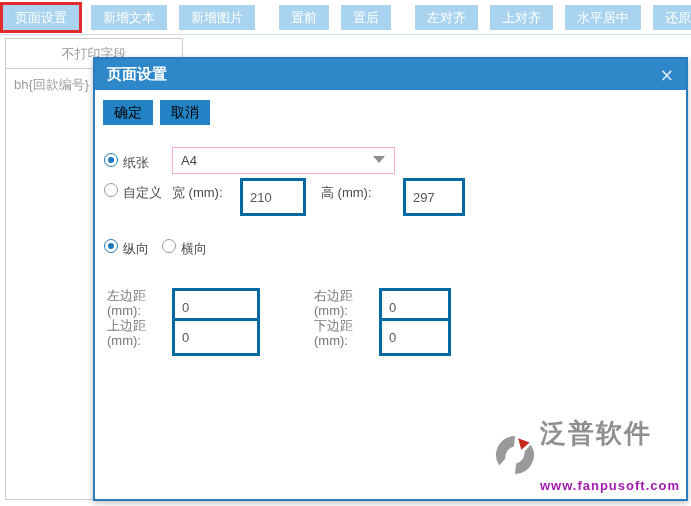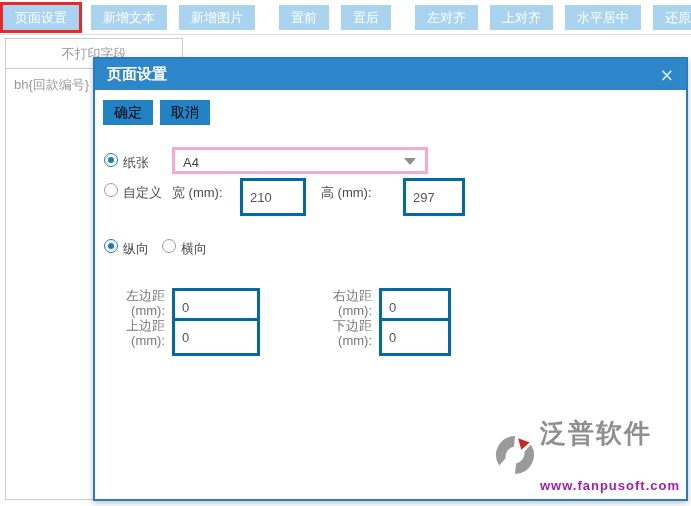--- a/index.html
+++ b/index.html
@@ -91,22 +91,22 @@
   }
   .radio.checked { border-color:#1a7ac0; }
   .radio.checked::after {
     content:''; position:absolute; left:3px; top:3px; right:3px; bottom:3px;
     border-radius:50%; background:#1a7ac0;
   }
   .form-label { position:absolute; font-size:13px; color:#4a4a4a; white-space:nowrap; }
 
   
   .select-box {
-    position:absolute; left:77px; top:88px; width:256px; height:27px;
-    border:3px solid #f9a8d4; background:#ffffff;
+    position:absolute; left:77px; top:88px; width:223px; height:27px;
+    border:1px solid #f9a8d4; background:#ffffff;
     font-size:13px; color:#444444; line-height:25px;
     padding-left:8px; cursor:pointer;
   }
   .select-arrow {
     position:absolute; right:9px; top:8px;
     width:0; height:0;
     border-left:6px solid transparent;
     border-right:6px solid transparent;
     border-top:7px solid #8e8e8e;
   }
@@ -114,21 +114,21 @@
   .txt-input {
     position:absolute; height:38px;
     border:3px solid #0369a1; background:#ffffff;
     font-size:13px; color:#555555; padding-left:7px;
     font-family:"Liberation Sans", sans-serif;
   }
 
   .margin-label {
     position:absolute; width:58px;
     font-size:13px; color:#777777; line-height:15px;
-    text-align:right; white-space:nowrap;
+    text-align:left; white-space:nowrap;
   }
 
   
   .watermark {
     position:absolute; right:6px; bottom:6px;
     display:flex; align-items:center;
   }
   .wm-text { margin-left:4px; }
   .wm-brand {
     color:#8f8f8f; font-size:26px; font-weight:bold;

